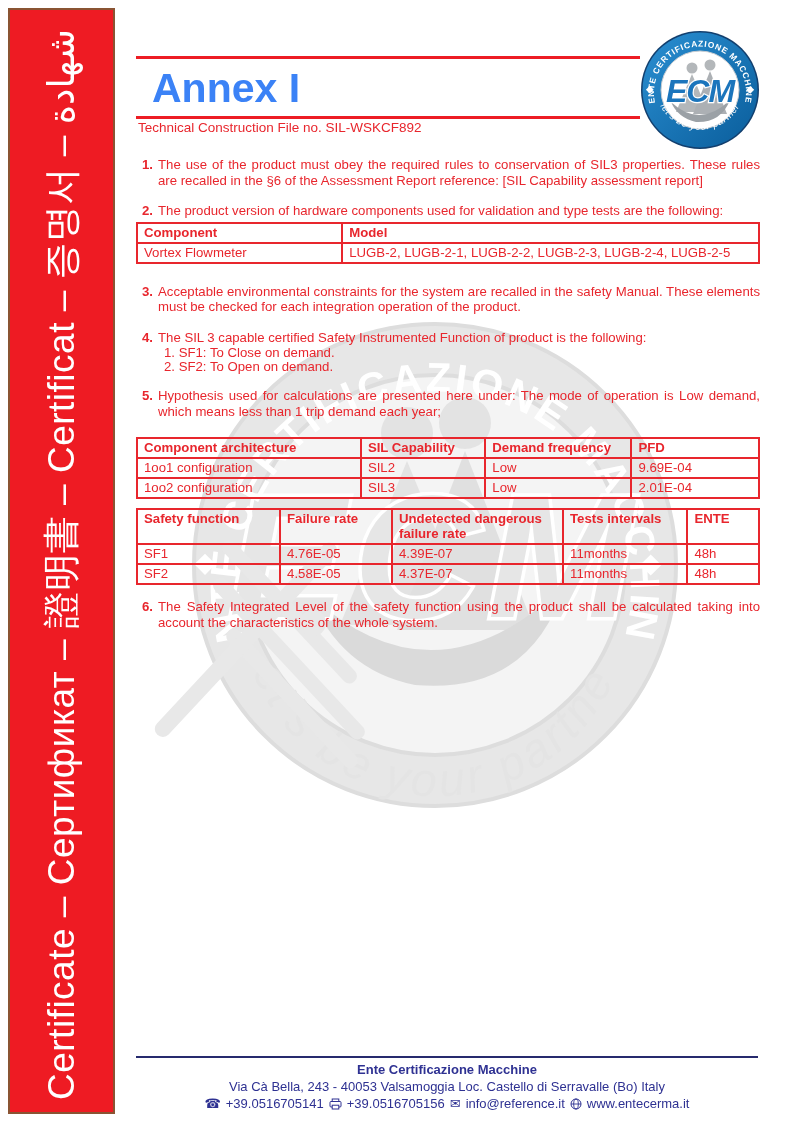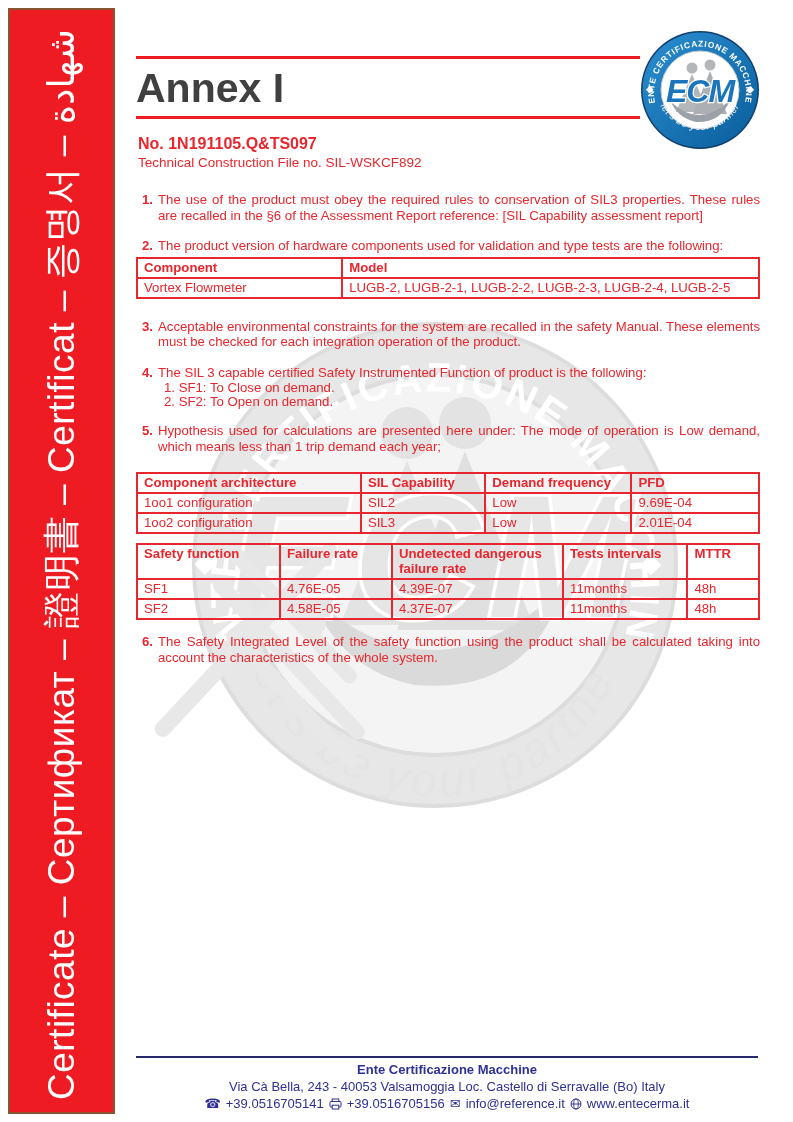--- a/index.html
+++ b/index.html
@@ -15,22 +15,22 @@
     line-height:103px; padding-left:14px; white-space:nowrap;
     font-size:37px; color:#ffffff; letter-spacing:.5px; }
 
   
   .watermark { position:absolute; left:135px; top:265px; width:600px; height:600px;
     z-index:0; pointer-events:none; }
 
   
   #content { position:absolute; left:136px; top:56px; width:624px; z-index:1; color:#e8262d; }
   .rule { width:504px; height:3px; background:#ed1c24; }
-  .annex-title { font-size:41px; font-weight:bold; letter-spacing:0; color:#404040;
-    margin:6px 0 4px 0; }
+  .annex-title { font-size:41px; font-weight:bold; letter-spacing:0; color:#3b82f6;
+    margin:6px 0 4px 16px; }
   .cert-no { font-size:16px; font-weight:bold; margin:16px 0 2px 2px; }
   .tcf { font-size:13.5px; margin:1px 0 0 2px; }
 
   .item { display:flex; font-size:13.2px; line-height:15.6px; }
   .item .num { width:22px; min-width:22px; font-weight:bold; padding-left:6px; }
   .item .txt { flex:1; text-align:justify; }
   .sub { margin-left:28px; font-size:13.2px; line-height:14.8px; }
 
   table.rtable { width:100%; border-collapse:collapse; table-layout:fixed;
     background:transparent; }
@@ -148,21 +148,20 @@
       <rect x="7" y="57" width="5.5" height="5.5" transform="rotate(45 9.8 59.8)" fill="#ffffff"></rect>
       <rect x="107.5" y="57" width="5.5" height="5.5" transform="rotate(45 110.2 59.8)" fill="#ffffff"></rect>
     </svg>
   </div>
 
   <div id="content">
     <div class="rule"></div>
     <div class="annex-title">Annex I</div>
     <div class="rule"></div>
 
-    <div class="cert-no">No. 1N191105.Q&amp;TS097</div>
     <div class="tcf">Technical Construction File no. SIL-WSKCF892</div>
 
     <div class="item m-item1">
       <span class="num">1.</span>
       <span class="txt">The use of the product must obey the required rules to conservation of SIL3 properties. These rules are recalled in the §6 of the Assessment Report reference: [SIL Capability assessment report]</span>
     </div>
 
     <div class="item m-item2">
       <span class="num">2.</span>
       <span class="txt">The product version of hardware components used for validation and type tests are the following:</span>
@@ -225,21 +224,21 @@
         </tbody>
       </table>
 
     <table class="rtable m-table3" id="table-safety">
         <thead>
           <tr>
             <th>Safety function</th>
             <th>Failure rate</th>
             <th>Undetected dangerous failure rate</th>
             <th>Tests intervals</th>
-            <th>MTTR</th>
+            <th>ENTE</th>
           </tr>
         </thead>
         <tbody>
           <tr>
             <td>SF1</td>
             <td>4.76E-05</td>
             <td>4.39E-07</td>
             <td>11months</td>
             <td>48h</td>
           </tr>

